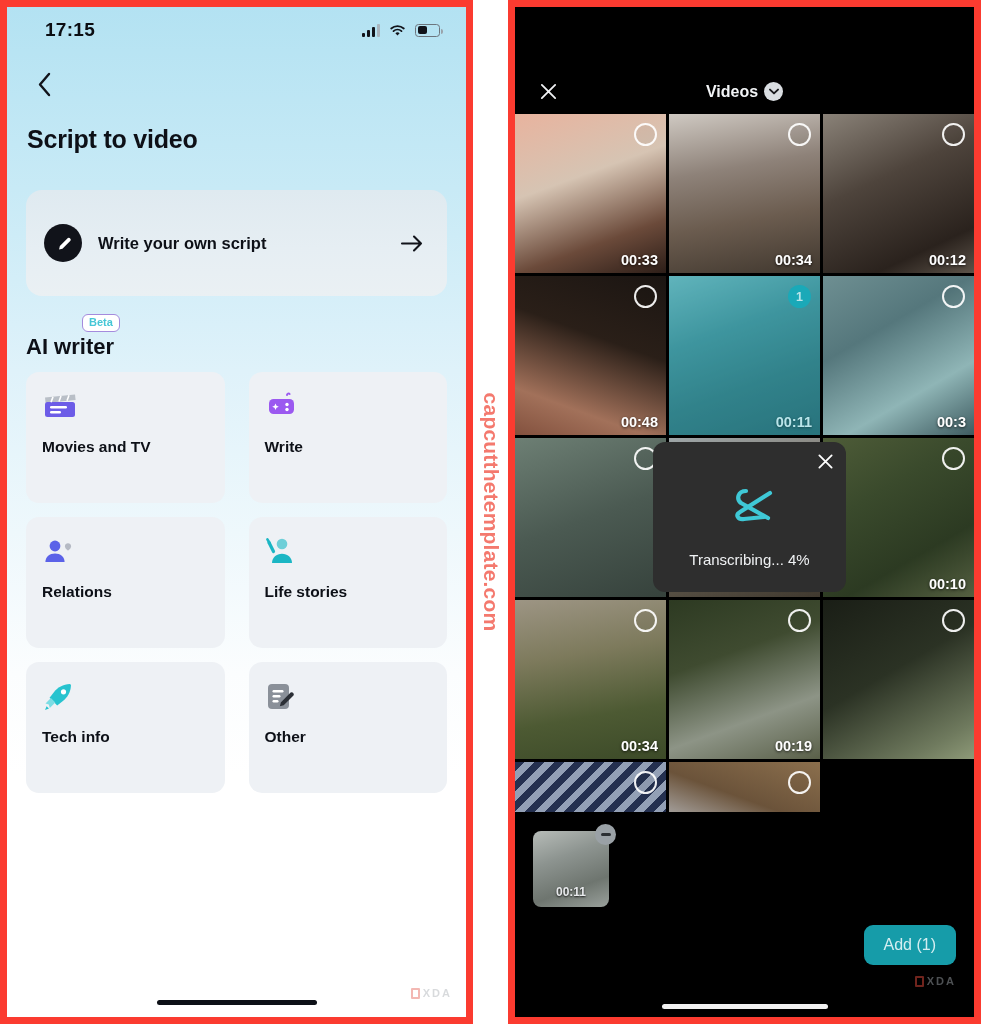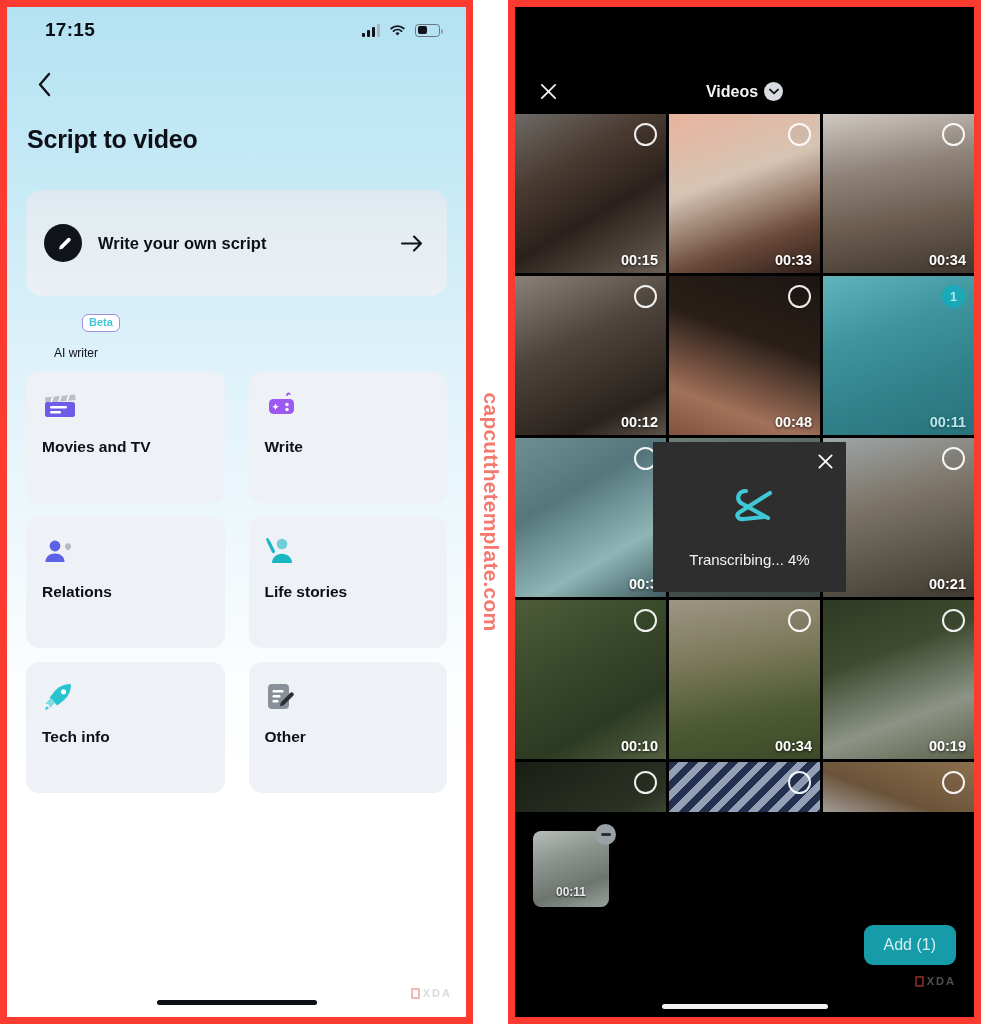--- a/index.html
+++ b/index.html
@@ -68,21 +68,21 @@
   }
   .script-label { flex: 1; font-size: 16.5px; font-weight: 700; color: #0d1017; padding-left: 16px; }
   .arrow-right { width: 26px; height: 26px; display:flex; align-items:center; justify-content:center; }
 
   .section-head {
     position: relative;
     margin: 34px 0 0 19px;
     display: inline-flex; align-items: flex-end;
     height: 30px;
   }
-  .section-title { font-size: 12px; font-weight: 400; color: #0d1017; margin-left: 28px; }
+  .section-title { font-size: 22px; font-weight: 700; color: #0d1017; }
   .beta-badge {
     position: absolute; left: 56px; top: -16px;
     font-size: 11px; font-weight: 700;
     padding: 1px 6px 2px 6px; border-radius: 6px;
     color: #46c7d6;
     background: #ffffff;
     border: 1.3px solid #a48bdd;
     line-height: 1.15;
   }
 
@@ -156,21 +156,21 @@
     background: rgba(26,169,184,.30);
     pointer-events: none;
   }
 
   
   .modal {
     position: absolute;
     left: 138px; top: 328px;
     width: 193px; height: 150px;
     background: #2e2e2e;
-    border-radius: 0;
+    border-radius: 12px;
     display: flex; flex-direction: column; align-items: center;
   }
   .modal-close { position: absolute; right: 10px; top: 8px; width: 22px; height: 22px; display:flex;align-items:center;justify-content:center;cursor:pointer; }
   .modal-logo { margin-top: 44px; }
   .modal-text { margin-top: 21px; font-size: 15px; color: #f0f2f4; font-weight: 400; }
 
   
   .tray { flex: 0 0 205px; background: #000; position: relative; }
   .sel-thumb {
     position: absolute; left: 18px; top: 19px;
@@ -385,25 +385,20 @@
             <svg width="10" height="7" viewBox="0 0 10 7">
                 <path d="M1 1.6 5 5.4 9 1.6" stroke="#17181b" stroke-width="1.9" fill="none" stroke-linecap="round" stroke-linejoin="round"></path>
               </svg>
           </span>
         </div>
       </div>
 
       <div class="grid-wrap">
         <div class="vgrid">
 
-          <div class="vcell">
-            <div class="thumb" style="background:linear-gradient(150deg,#6d6a66 0%,#4a3b32 32%,#2b211c 60%,#6b5f55 100%)"></div>
-            <div class="vcheck"></div>
-            <div class="vdur">00:15</div>
-          </div>
 
           <div class="vcell">
             <div class="thumb" style="background:linear-gradient(160deg,#e8b39e 0%,#d6c4b3 40%,#6b4a3a 75%,#2d1e18 100%)"></div>
             <div class="vcheck"></div>
             <div class="vdur">00:33</div>
           </div>
 
           <div class="vcell">
             <div class="thumb" style="background:linear-gradient(170deg,#cfc9c2 0%,#8e8279 35%,#6b5c4f 65%,#41382f 100%)"></div>
             <div class="vcheck"></div>

